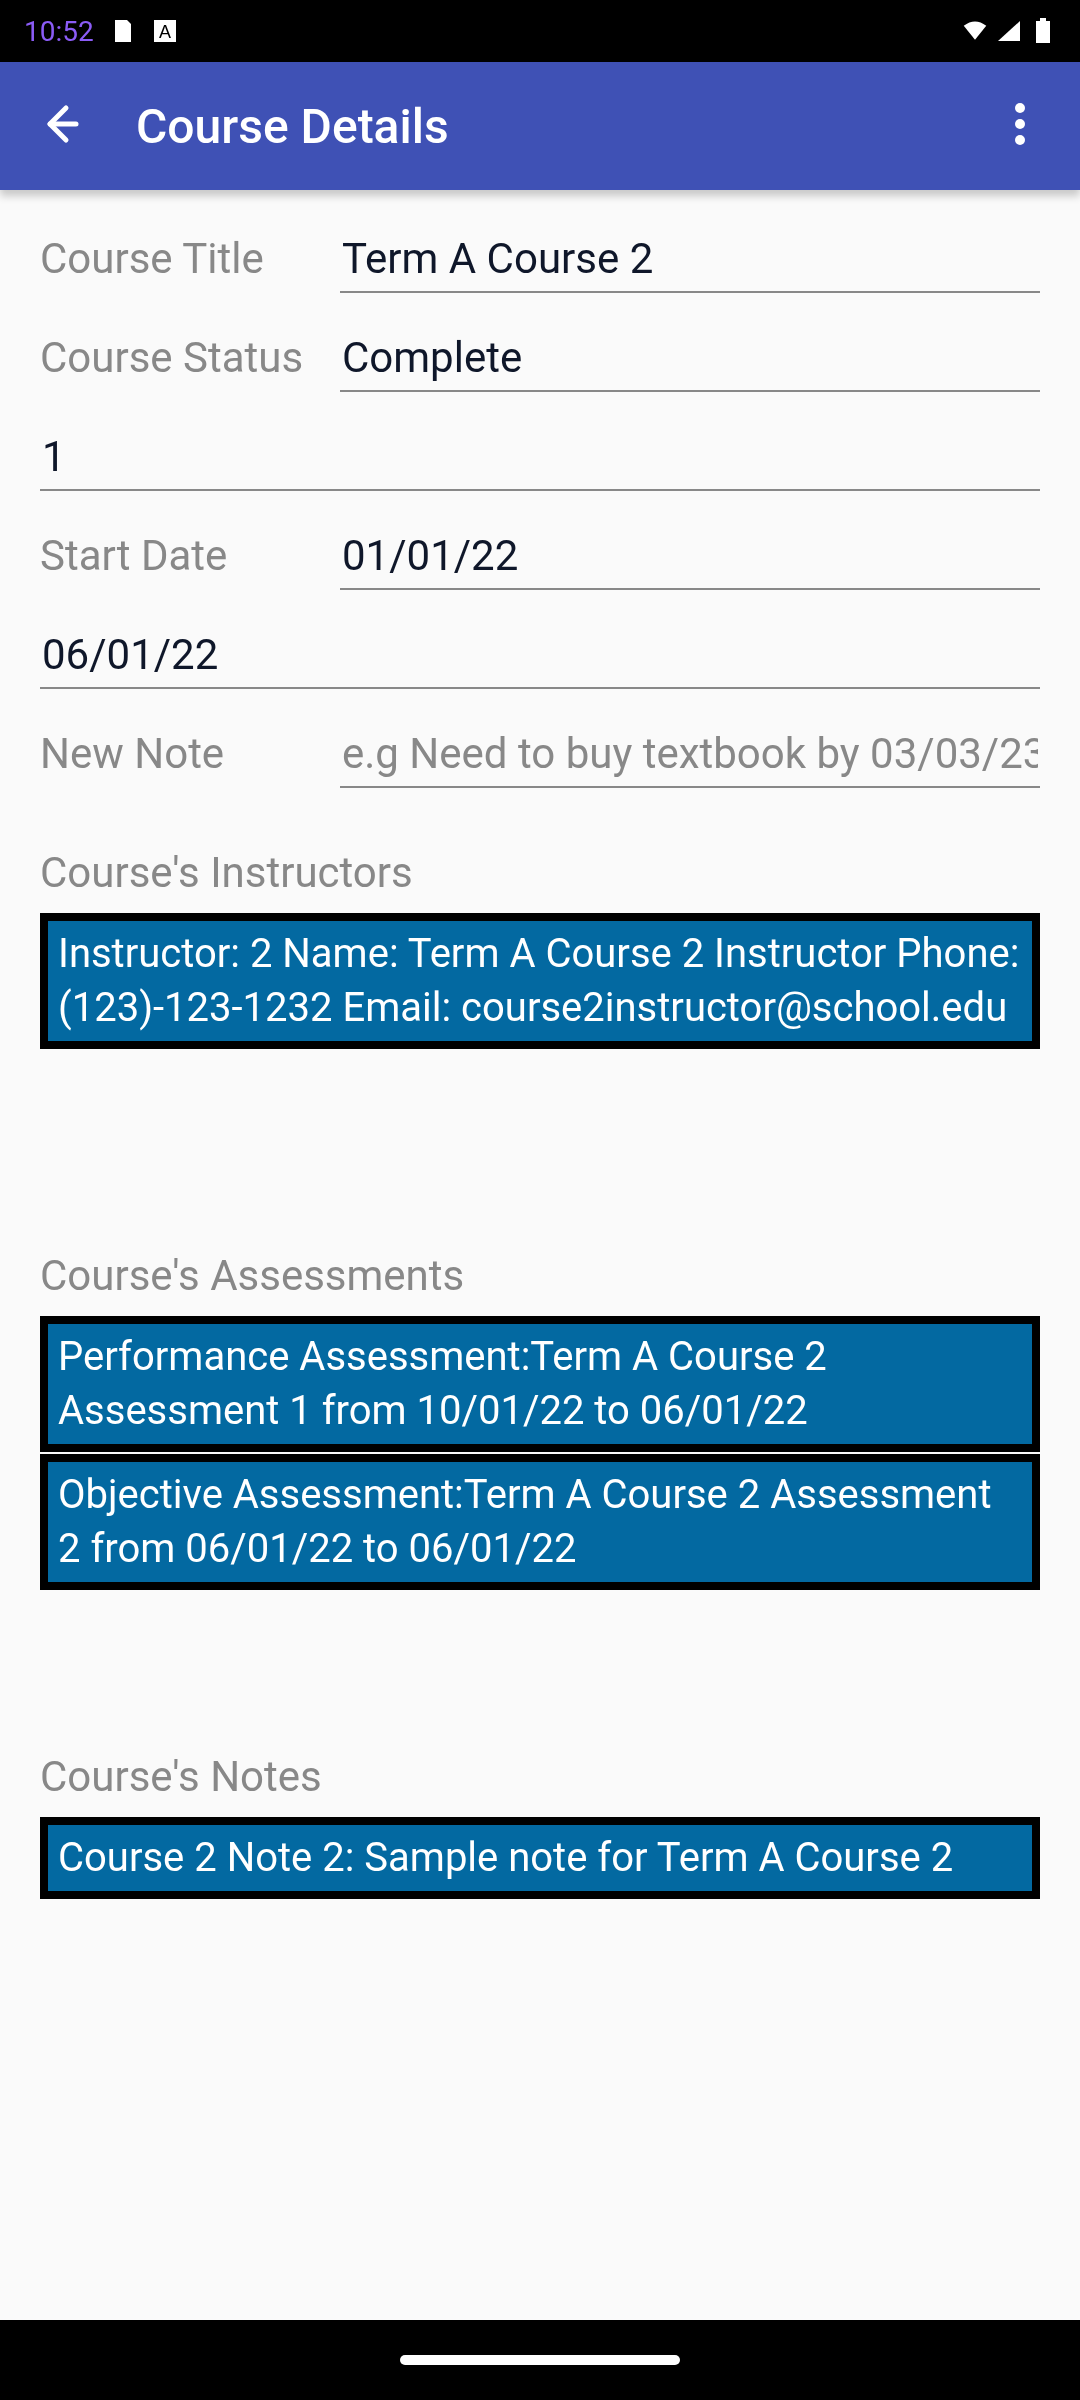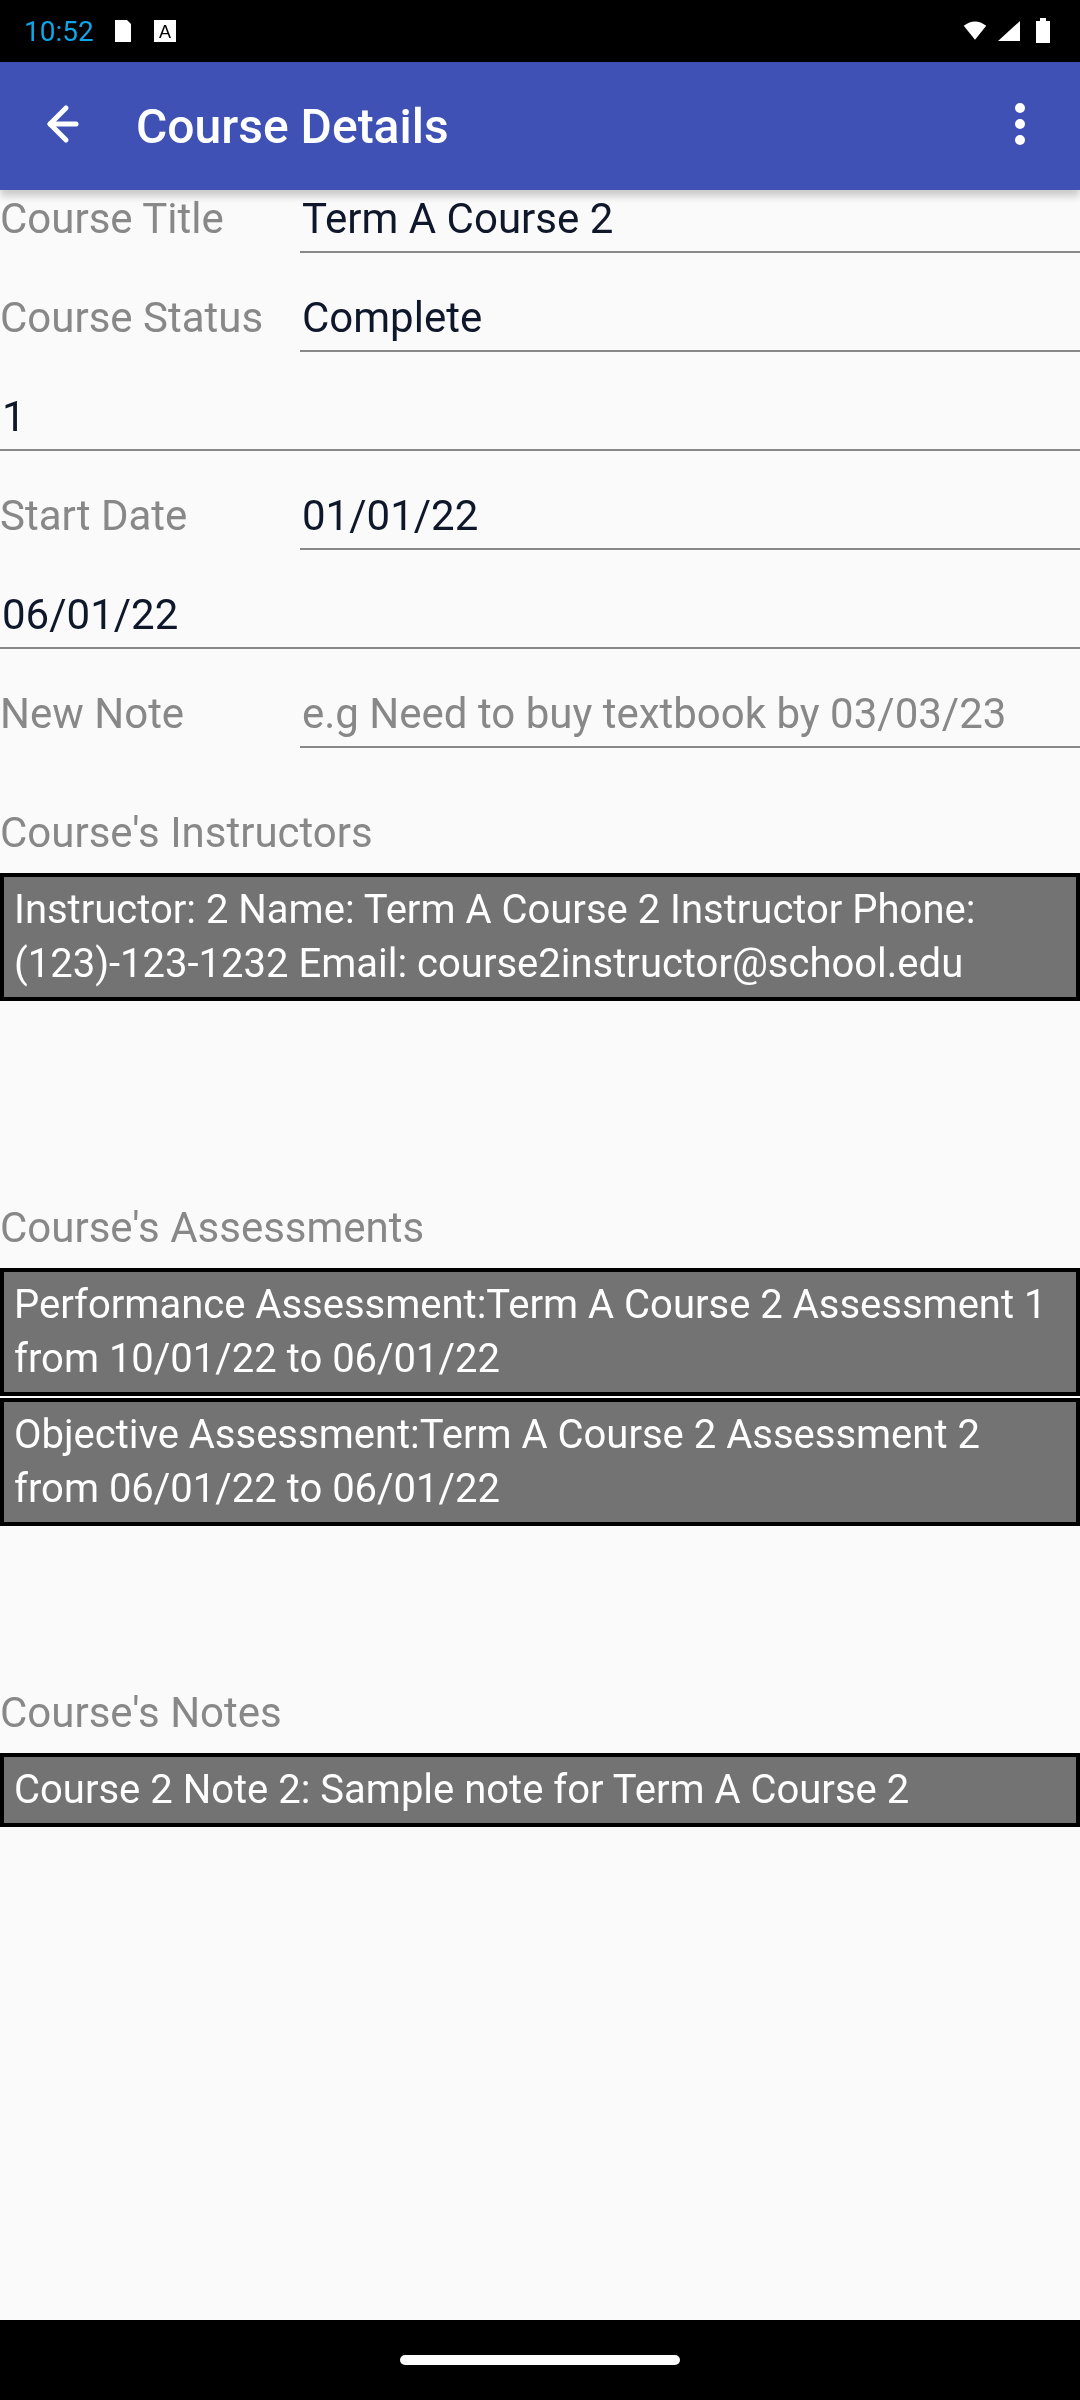--- a/index.html
+++ b/index.html
@@ -10,21 +10,21 @@
     body {
       font-family: Roboto, Arial, sans-serif;
       background: #fafafa;
       width: 1080px;
       height: 2400px;
       overflow: hidden;
     }
     .status-bar {
       height: 62px;
       background: #000;
-      color: #0ea5e9;
+      color: #8b5cf6;
       display: flex;
       align-items: center;
       justify-content: space-between;
       padding: 0 24px;
       font-size: 28px;
     }
     .status-left {
       display: flex;
       align-items: center;
       gap: 16px;
@@ -66,20 +66,21 @@
     }
     .more-btn {
       width: 72px;
       height: 72px;
       display: flex;
       align-items: center;
       justify-content: center;
       cursor: pointer;
     }
     .content {
+      padding: 40px;
     }
     .form-row {
       display: flex;
       align-items: baseline;
       margin-bottom: 36px;
     }
     .form-label {
       width: 300px;
       font-size: 42px;
       color: #888;
@@ -99,25 +100,25 @@
     .form-input::placeholder {
       color: #888;
     }
     .section-heading {
       font-size: 42px;
       color: #888;
       margin-top: 60px;
       margin-bottom: 16px;
     }
     .list-item {
-      background: #737373;
+      background: #0369a1;
       color: #fff;
       font-size: 40px;
       padding: 6px 10px;
-      border: 4px solid #000000;
+      border: 8px solid #000000;
       margin-bottom: 2px;
       line-height: 1.35;
       cursor: pointer;
     }
     .bottom-bar {
       position: absolute;
       bottom: 0;
       left: 0;
       width: 1080px;
       height: 80px;

